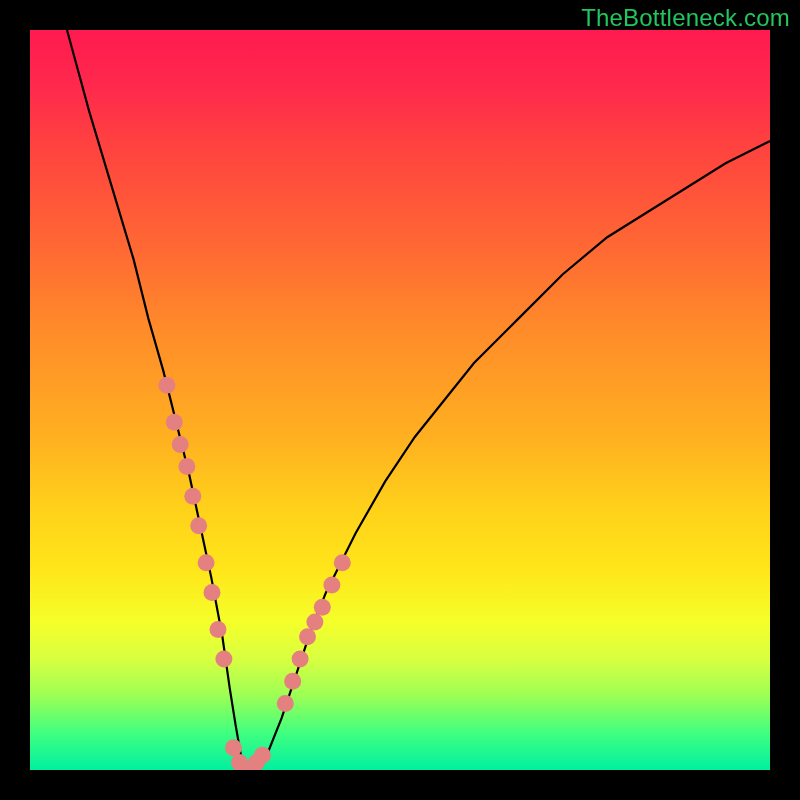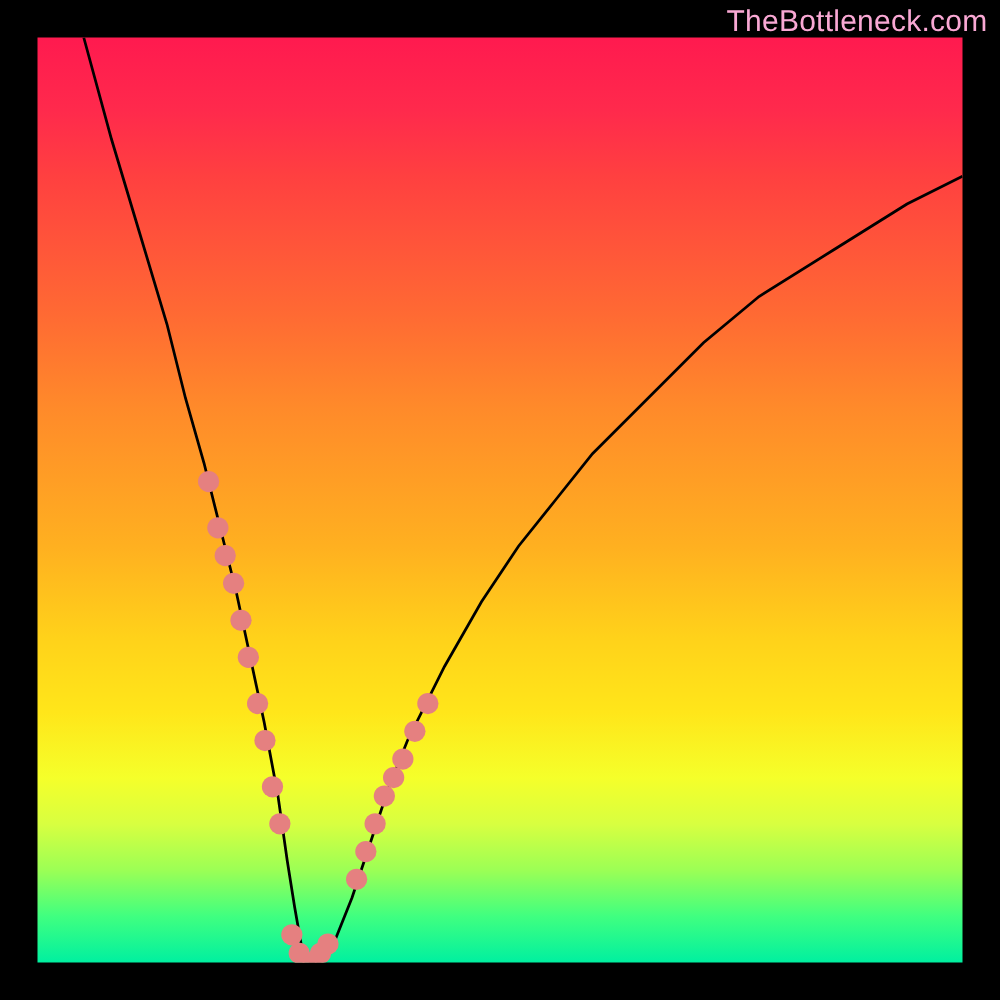--- a/index.html
+++ b/index.html
@@ -37,21 +37,21 @@
       #f5ff2a 80%,
       #d8ff40 85%,
       #9cff55 90%,
       #40ff80 95%,
       #00f0a0 100%);
   }
   .watermark {
     position: absolute;
     top: 4px;
     right: 10px;
-    color: #f9a8d4;
+    color: #22c55e;
     font-size: 24px;
     font-weight: 500;
     letter-spacing: 0.2px;
     user-select: none;
   }
   svg.curve {
     position: absolute;
     left: 0;
     top: 0;
     width: 740px;

